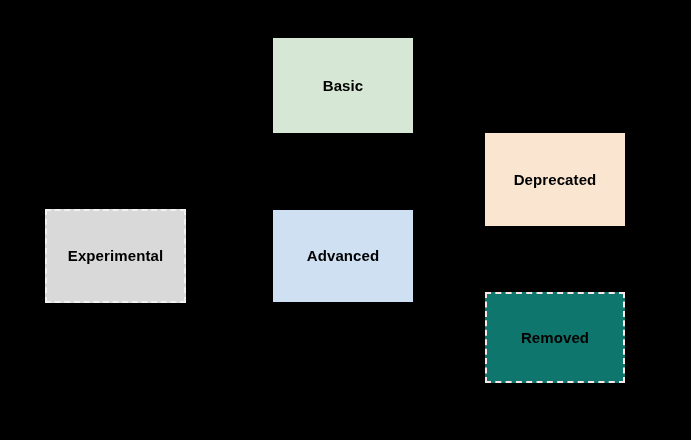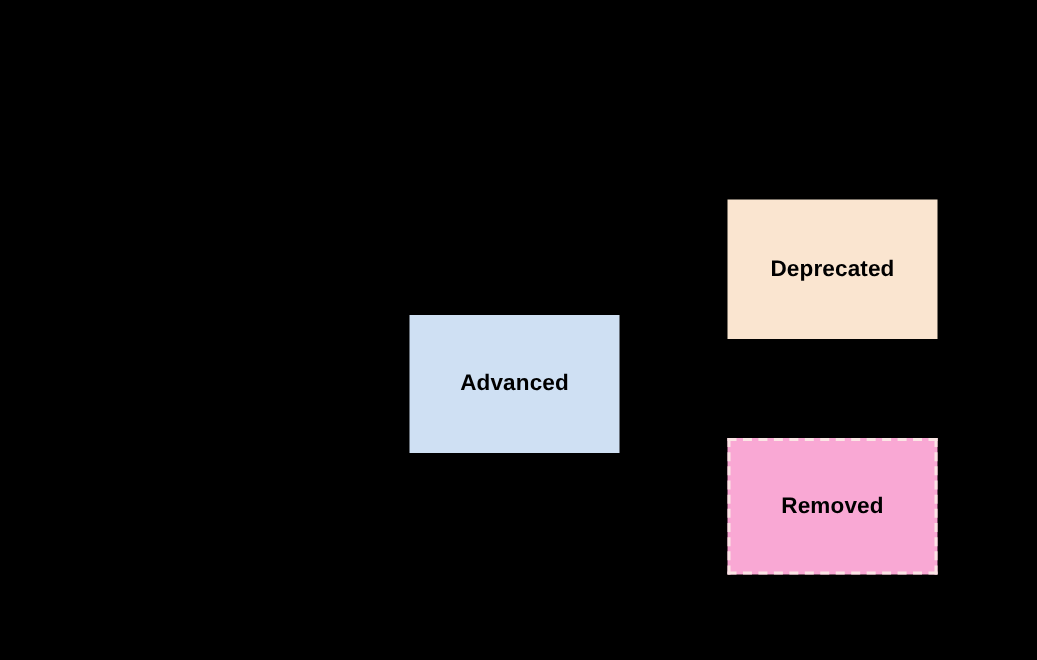--- a/index.html
+++ b/index.html
@@ -76,27 +76,33 @@
     top: 292px;
     width: 140px;
     height: 91px;
   }
 </style>
 </head>
 <body style="background: rgb(0, 0, 0);">
 
 <div id="canvas" style="background: rgb(0, 0, 0);">
 
+  <div class="node solid" id="node-basic" style="background-color: rgb(214, 232, 213); border-color: rgb(214, 232, 213); border-style: none; border-width: 0px; color: rgb(0, 0, 0);">
+    <span class="node-label">Basic</span>
+  </div>
 
+  <div class="node dashed" id="node-experimental" style="background-color: rgb(217, 217, 217); border-color: rgb(242, 242, 242); border-style: dashed; color: rgb(0, 0, 0);">
+    <span class="node-label">Experimental</span>
+  </div>
 
   <div class="node solid" id="node-advanced" style="background-color: rgb(207, 224, 243); border-color: rgb(207, 224, 243); border-style: none; border-width: 0px; color: rgb(0, 0, 0);">
     <span class="node-label">Advanced</span>
   </div>
 
   <div class="node solid" id="node-deprecated" style="background-color: rgb(250, 229, 208); border-color: rgb(250, 229, 208); border-style: none; border-width: 0px; color: rgb(0, 0, 0); text-align: center;">
     <span class="node-label">Deprecated</span>
   </div>
 
-  <div class="node dashed" id="node-removed" style="background-color: #f9a8d4; border-color: rgb(251, 229, 229); border-style: dashed; color: rgb(0, 0, 0);">
+  <div class="node dashed" id="node-removed" style="background-color: #0f766e; border-color: rgb(251, 229, 229); border-style: dashed; color: rgb(0, 0, 0);">
     <span class="node-label">Removed</span>
   </div>
 
 </div>
 
 </body></html>

